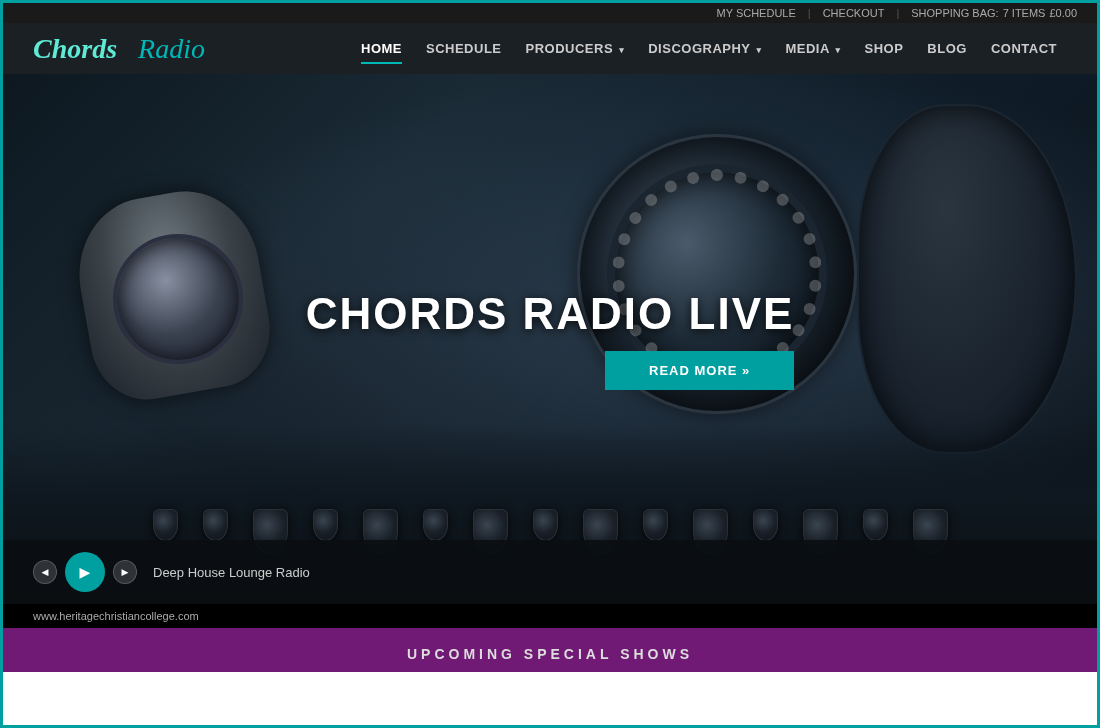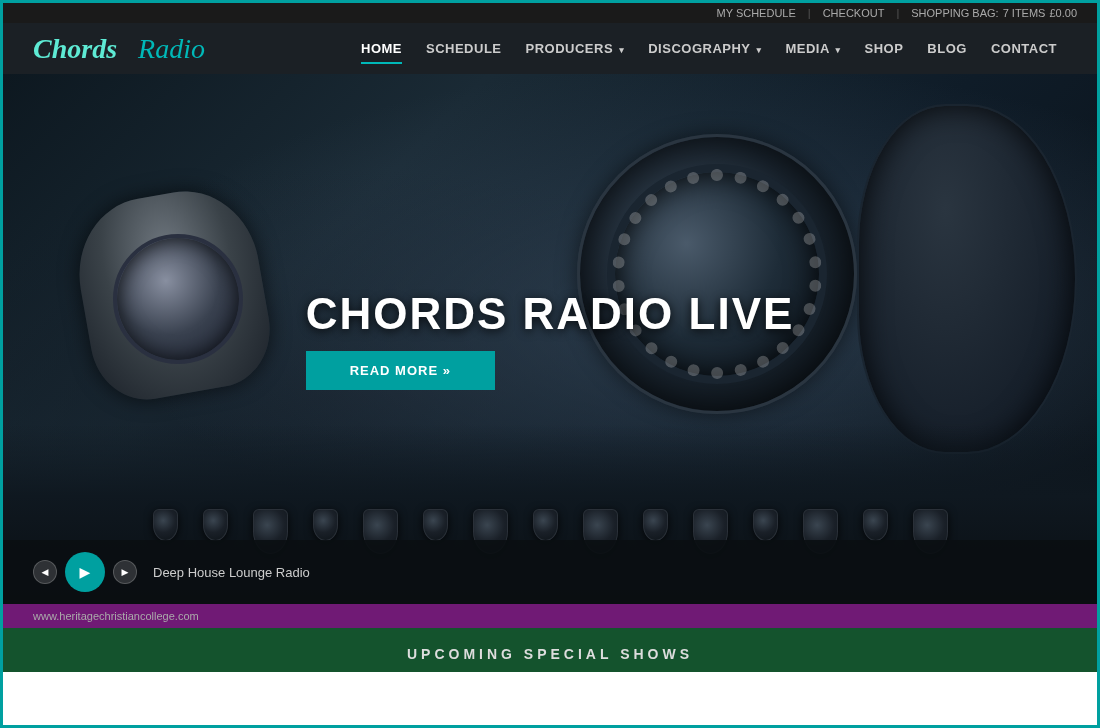--- a/index.html
+++ b/index.html
@@ -201,21 +201,21 @@
       border-radius: 50%;
       background: radial-gradient(circle at 40% 35%, #888fa0, #3a4250, #1a2030);
       border: 4px solid #2a3040;
       box-shadow: inset 0 0 20px rgba(0,0,0,0.7);
     }
 
     
     .hero-content {
       position: relative;
       z-index: 5;
-      text-align: left;
+      text-align: right;
       color: #fff;
     }
     .hero-title {
       font-size: 44px;
       font-weight: 900;
       text-transform: uppercase;
       letter-spacing: 2px;
       text-shadow: 0 2px 10px rgba(0,0,0,0.8);
       margin-bottom: 12px;
     }
@@ -283,34 +283,34 @@
       color: #fff;
       font-size: 14px;
     }
     .track-name {
       color: #ccc;
       font-size: 13px;
     }
 
     
     .footer-strip {
-      background: #701a75;
+      background: #000000;
       padding: 6px 30px;
       display: flex;
       align-items: center;
       justify-content: space-between;
     }
     .footer-url {
       color: #aaa;
       font-size: 11px;
     }
 
     
     .upcoming-section {
-      background: #14532d;
+      background: #701a75;
       text-align: center;
       padding: 18px 0 10px;
     }
     .upcoming-title {
       font-size: 14px;
       font-weight: 700;
       letter-spacing: 4px;
       text-transform: uppercase;
       color: #ddd;
     }

